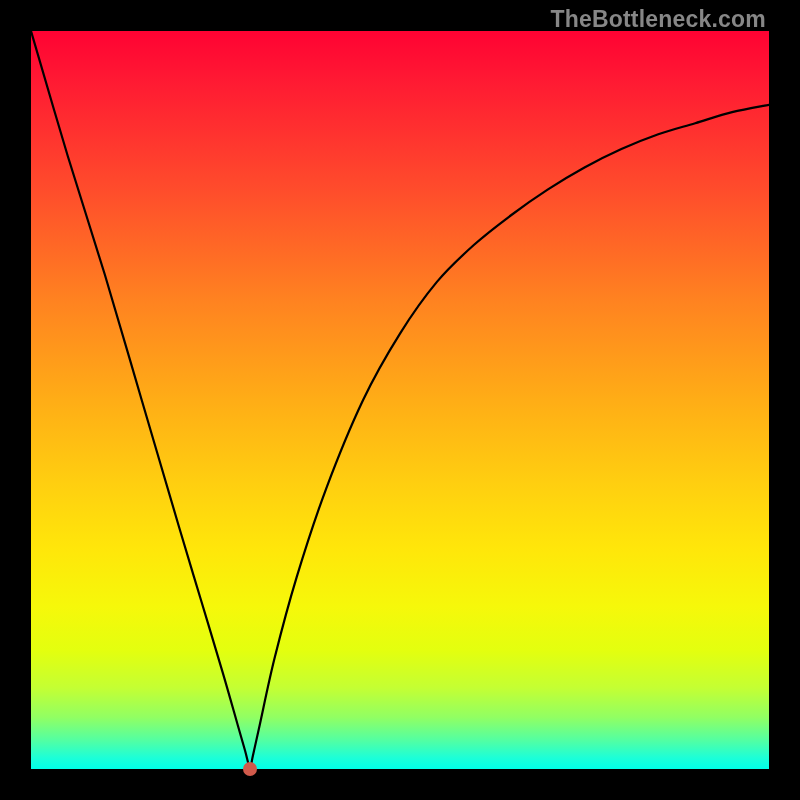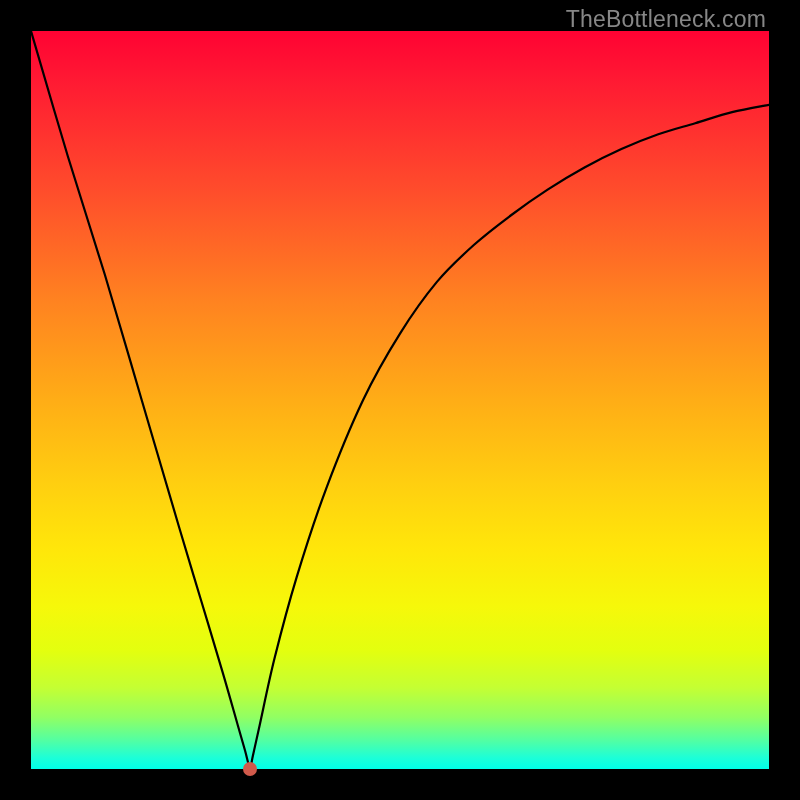--- a/index.html
+++ b/index.html
@@ -34,21 +34,21 @@
     );
   }
   .watermark {
     position: absolute;
     top: 6px;
     right: 34px;
     font-family: Arial, Helvetica, sans-serif;
     font-size: 23px;
     color: #878787;
     letter-spacing: 0.2px;
-    font-weight: 400;
+    font-weight: 700;
   }
   svg.curve {
     position: absolute;
     left: 0;
     top: 0;
     width: 738px;
     height: 738px;
   }
   .dot {
     position: absolute;

